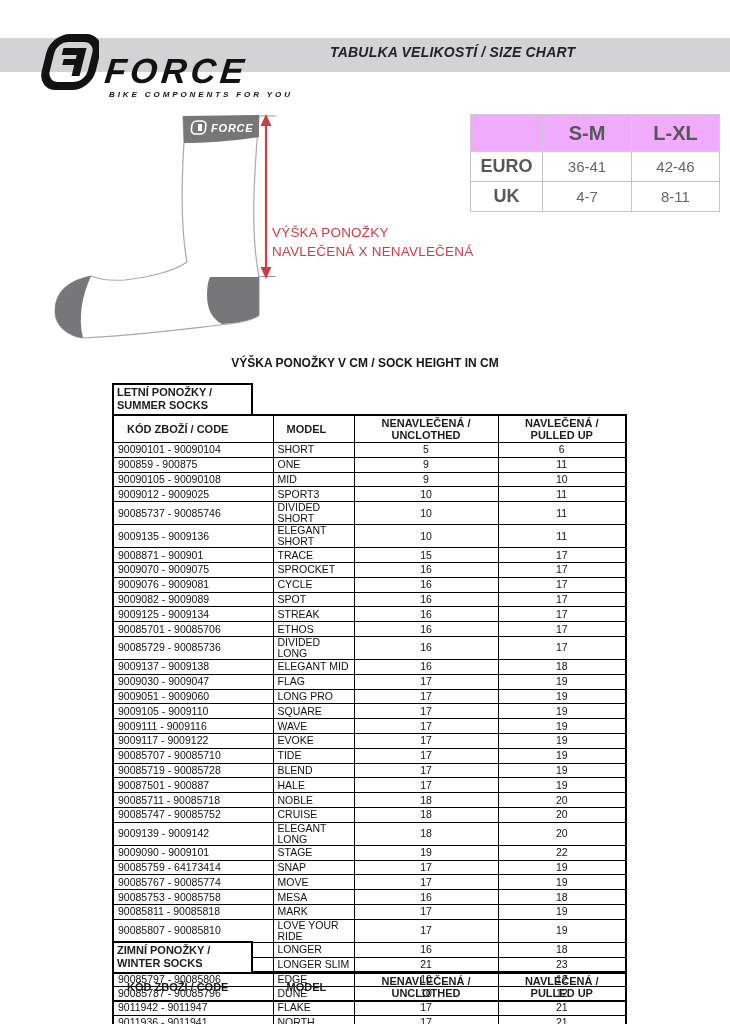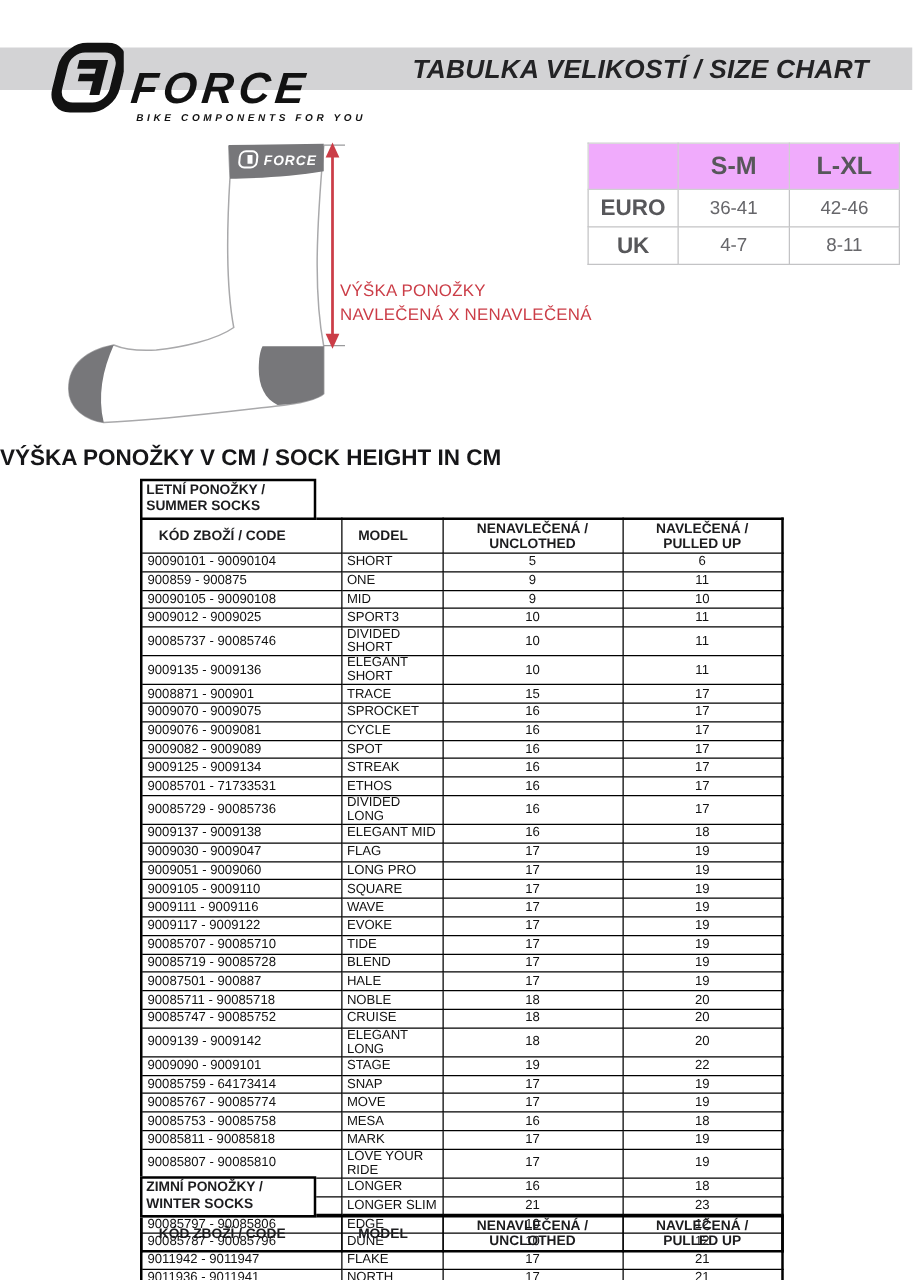--- a/index.html
+++ b/index.html
@@ -1,21 +1,21 @@
 <!DOCTYPE html>
 <html><head>
 <meta charset="utf-8">
 <style>
   * { box-sizing: border-box; margin: 0; padding: 0; }
   html, body { width: 730px; height: 1024px; background: #fff; }
   body { position: relative; overflow: hidden; font-family: "Liberation Sans", sans-serif; color: #1c1c1e; }
 
   
   .header-bar { position: absolute; left: 0; top: 38px; width: 730px; height: 34px; background: #d3d3d5; }
-  .doc-title { position: absolute; left: 330px; top: 44px; font-size: 21px; font-weight: bold; font-style: italic; color: #232325; letter-spacing: 0.2px; }
+  .doc-title { position: absolute; left: 330px; top: 44px; font-size: 14px; font-weight: bold; font-style: italic; color: #232325; letter-spacing: 0.2px; }
   .brand { position: absolute; left: 33px; top: 34px; display: flex; align-items: flex-start; }
   .brand-text { margin-left: 6px; padding-top: 20px; }
   .brand-word { font-size: 35px; font-weight: bold; font-style: italic; letter-spacing: 4px; color: #121212; transform: skewX(-6deg); line-height: 34px; }
   .brand-tagline { font-size: 8px; font-weight: bold; letter-spacing: 2.9px; color: #121212; margin-top: 2px; padding-left: 4px; font-style: italic; }
 
   
   .sock-svg { position: absolute; left: 35px; top: 105px; }
   .annotation { position: absolute; left: 272px; top: 223px; font-size: 13.5px; line-height: 19px; color: #cb3d47; letter-spacing: 0.2px; }
 
   
@@ -23,21 +23,21 @@
   table.size-table { border-collapse: collapse; table-layout: fixed; }
   table.size-table td { border: 1.5px solid #c3c3c5; text-align: center; vertical-align: middle; background: #fff; }
   table.size-table .c0 { width: 72px; }
   table.size-table .c1 { width: 89px; }
   table.size-table .c2 { width: 88px; }
   table.size-table tr.hd td { background: #f0abfc; height: 37px; font-size: 20px; font-weight: bold; color: #57575a; border-color: #cfcfd1; }
   table.size-table tr.dr td { height: 30px; font-size: 15px; color: #66666a; }
   table.size-table tr.dr td.rowlabel { font-size: 18px; font-weight: bold; color: #57575a; }
 
   
-  .section-title { position: absolute; left: 0; top: 356px; width: 730px; font-size: 18px; font-weight: bold; color: #161618; }
+  .section-title { position: absolute; left: 0; top: 356px; width: 730px; text-align: center; font-size: 12px; font-weight: bold; color: #161618; }
 
   
   .tbl-block { position: absolute; left: 112px; }
   .tbl-block.summer { top: 383px; }
   .tbl-block.winter { top: 941px; }
   .tbl-title { display: inline-block; width: 141px; border: 2px solid #000; font-size: 11px; font-weight: bold; padding: 1px 3px 2px 3px; background: #fff; line-height: 13px; }
   table.htable { border-collapse: collapse; table-layout: fixed; width: 513px; border: 2px solid #000; margin-top: -2px; }
   table.htable td, table.htable th { border: 1px solid #000; font-weight: normal; }
   table.htable .c0 { width: 160px; text-align: left; }
   table.htable .c1 { width: 81px; text-align: left; }
@@ -206,21 +206,21 @@
           <td>16</td>
           <td>17</td>
         </tr>
         <tr>
           <td>9009125 - 9009134</td>
           <td>STREAK</td>
           <td>16</td>
           <td>17</td>
         </tr>
         <tr>
-          <td>90085701 - 71733531</td>
+          <td>90085701 - 90085706</td>
           <td>ETHOS</td>
           <td>16</td>
           <td>17</td>
         </tr>
         <tr>
           <td>90085729 - 90085736</td>
           <td>DIVIDED LONG</td>
           <td>16</td>
           <td>17</td>
         </tr>

